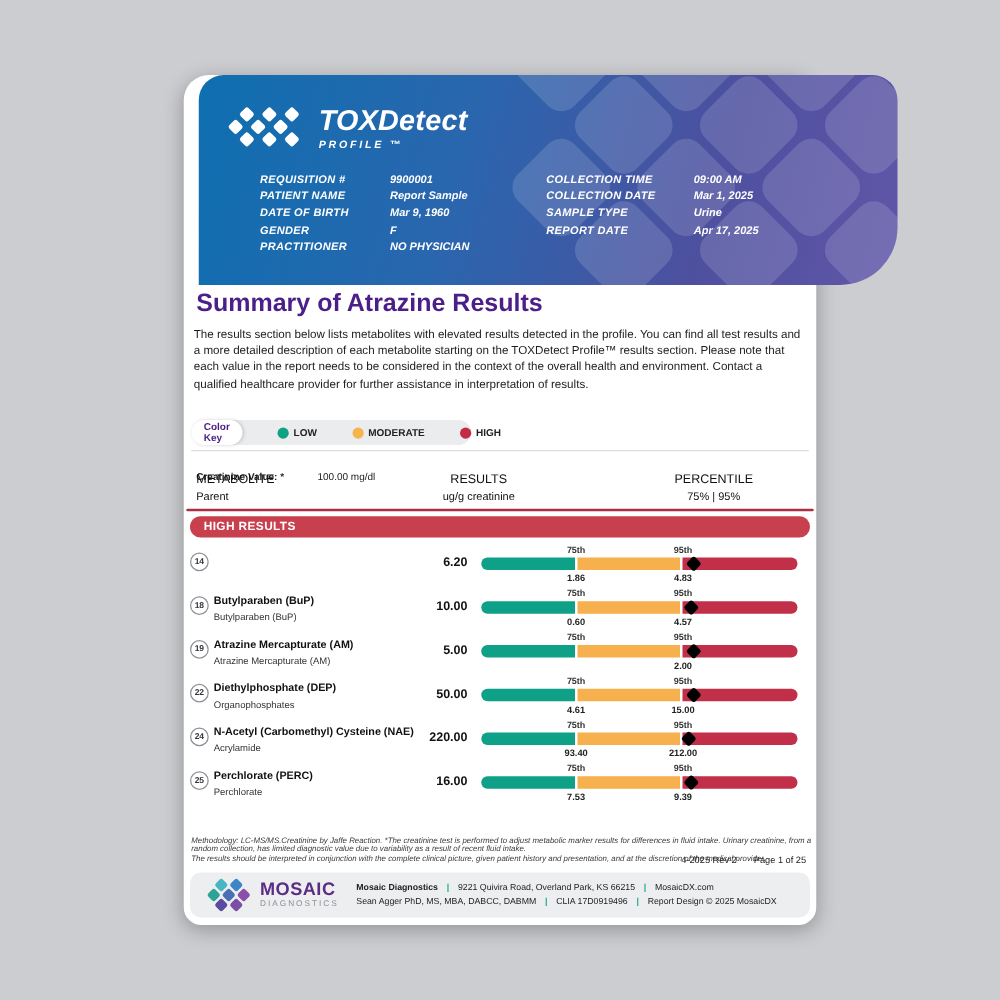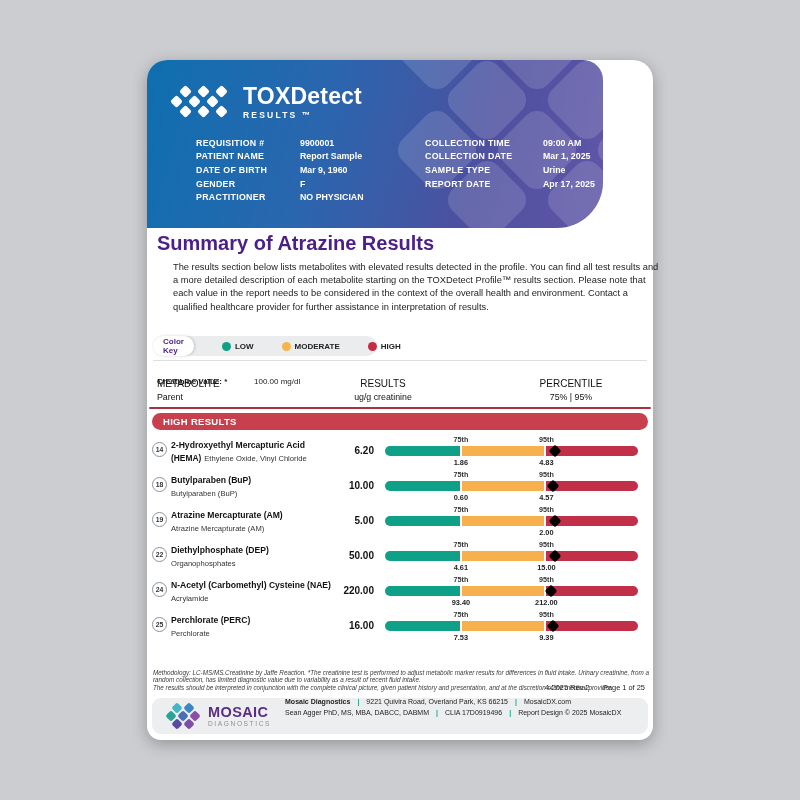--- a/index.html
+++ b/index.html
@@ -9,42 +9,42 @@
     font-family:"Liberation Sans",sans-serif;
     -webkit-font-smoothing:antialiased;
   }
   .page{
     position:absolute;left:147px;top:60px;width:506px;height:680px;
     background:#ffffff;border-radius:20px 20px 14px 14px;
     box-shadow:0 4px 16px rgba(0,0,0,.28);
   }
   
   .hdr{
-    position:absolute;left:0;top:0;width:456px;height:168px;
+    position:absolute;left:12px;top:0;width:559px;height:168px;
     border-radius:20px 20px 46px 0;
     background:linear-gradient(105deg,#0e6fb0 0%,#2a66ae 38%,#4d509f 72%,#6156a8 100%);
-    overflow:hidden;color:#fff;
+    overflow:hidden;color:#fff;font-style:italic;
   }
   .tile{position:absolute;width:64px;height:64px;border-radius:15px;
     background:rgba(255,255,255,.14);transform:rotate(45deg);}
   .logo{position:absolute;left:23px;top:24px;display:flex;align-items:center;gap:9px;}
   .logo-txt{display:flex;flex-direction:column;}
   .logo-title{font-size:23px;font-weight:bold;letter-spacing:.2px;line-height:24px;}
   .logo-sub{font-size:8.5px;font-weight:bold;letter-spacing:2.2px;margin-top:2px;}
   .fields{position:absolute;top:76px;display:flex;flex-direction:column;}
   .fields.fl{left:29px;}
   .fields.fr{left:258px;}
   .frow{display:flex;height:13.6px;align-items:center;}
   .frow .lab{font-size:8.8px;font-weight:bold;letter-spacing:.3px;margin-left:20px;}
   .fl .lab{width:104px;}
   .fr .lab{width:118px;}
   .frow .val{font-size:8.8px;font-weight:600;}
   
   .title{position:absolute;left:10px;top:172px;font-size:20px;font-weight:bold;color:#4b1f87;}
-  .para{position:absolute;left:26px;top:201px;width:490px;font-size:9.3px;line-height:13.2px;color:#1d1d1f;}
+  .para{position:absolute;left:8px;top:201px;width:490px;font-size:9.3px;line-height:13.2px;color:#1d1d1f;}
   
   .ckey{position:absolute;left:6px;top:276px;height:20px;width:224px;background:#ebecee;border-radius:10px;display:flex;align-items:center;}
   .ckey-pill{height:20px;padding:0 10px;background:#fff;border-radius:10px;box-shadow:1px 0 3px rgba(0,0,0,.18);
     display:flex;align-items:center;font-size:8px;font-weight:bold;color:#4b1f87;}
   .kitem{display:flex;align-items:center;gap:4px;margin-left:28px;font-size:8px;font-weight:bold;color:#222;}
   .dot{width:9px;height:9px;border-radius:50%;}
   .dot.low{background:#0EA183;} .dot.mod{background:#F5B54D;} .dot.high{background:#C42B45;}
   
   .cre{position:absolute;left:6px;top:300px;width:494px;border-top:1px solid #ddd;padding-top:16px;display:flex;font-size:8px;color:#222;}
   .cre .clab{font-weight:bold;width:97px;margin-left:4px;}
@@ -80,21 +80,21 @@
   .v75,.v95{position:absolute;top:24px;transform:translateX(-50%);font-size:7.4px;font-weight:600;color:#222;}
   .v75{left:30%;} .v95{left:63.8%;}
   .marker{position:absolute;top:17px;width:9px;height:9px;background:#000;border-radius:2px;
     transform:translate(-50%,-50%) rotate(45deg);}
   
   .fnotes{position:absolute;left:6px;top:609px;width:497px;font-size:6.3px;line-height:7px;font-style:italic;color:#3a3a3a;}
   .fnotes p{margin:0 0 1px 0;}
   .rev{position:absolute;left:398px;top:623px;font-size:7.4px;color:#222;}
   .pgnum{position:absolute;left:456px;top:623px;font-size:7.4px;color:#222;}
   .fbar{position:absolute;left:5px;top:638px;width:496px;height:36px;background:#eceef0;border-radius:9px;
-    display:flex;box-sizing:border-box;padding-left:12px;}
+    display:flex;align-items:center;box-sizing:border-box;padding-left:12px;}
   .mlogo{display:flex;align-items:center;gap:6px;}
   .mbrand{display:flex;flex-direction:column;}
   .mname{font-size:14.5px;font-weight:bold;color:#5b2d84;line-height:13px;letter-spacing:.4px;}
   .msub{font-size:6.6px;letter-spacing:1.6px;color:#8a8f96;margin-top:1px;}
   .finfo{margin-left:14px;display:flex;flex-direction:column;gap:4px;font-size:7px;color:#222;}
   .fline{display:flex;align-items:center;white-space:nowrap;}
   .fline .seg1{font-weight:bold;}
   .pipe{color:#17a98c;font-weight:bold;margin:0 7px;}
   .pipe::before{content:"|";}
 </style>
@@ -126,21 +126,21 @@
           <rect x="2" y="13" width="9" height="9" rx="2" transform="rotate(45 6.5 17.5)"></rect>
           <rect x="20" y="13" width="9" height="9" rx="2" transform="rotate(45 24.5 17.5)"></rect>
           <rect x="38" y="13" width="9" height="9" rx="2" transform="rotate(45 42.5 17.5)"></rect>
           <rect x="11" y="23" width="9" height="9" rx="2" transform="rotate(45 15.5 27.5)"></rect>
           <rect x="29" y="23" width="9" height="9" rx="2" transform="rotate(45 33.5 27.5)"></rect>
           <rect x="47" y="23" width="9" height="9" rx="2" transform="rotate(45 51.5 27.5)"></rect>
         </g>
       </svg>
       <div class="logo-txt">
         <div class="logo-title">TOXDetect</div>
-        <div class="logo-sub">RESULTS ™</div>
+        <div class="logo-sub">PROFILE ™</div>
       </div>
     </div>
 
     <div class="fields fl">
       <div class="frow">
           <span class="lab">REQUISITION #</span>
           <span class="val">9900001</span>
         </div>
       <div class="frow">
           <span class="lab">PATIENT NAME</span>
@@ -219,24 +219,20 @@
       </div>
   </div>
   <div class="tline"></div>
 
   <div class="banner">HIGH RESULTS</div>
 
   <div class="rows">
 
     <div class="row">
       <span class="circ">14</span>
-      <div class="nameblk">
-          <div class="rname">2-Hydroxyethyl Mercapturic Acid</div>
-        <div class="rsub"><b>(HEMA)</b><span>Ethylene Oxide, Vinyl Chloride</span></div>
-        </div>
       <div class="rval">6.20</div>
       <div class="bar">
         <span class="t75">75th</span>
         <span class="t95">95th</span>
         <div class="strip">
           <i class="seg low"></i>
             <i class="seg mod"></i>
             <i class="seg high"></i>
         </div>
         <span class="marker" style="left: 67%;"></span>

